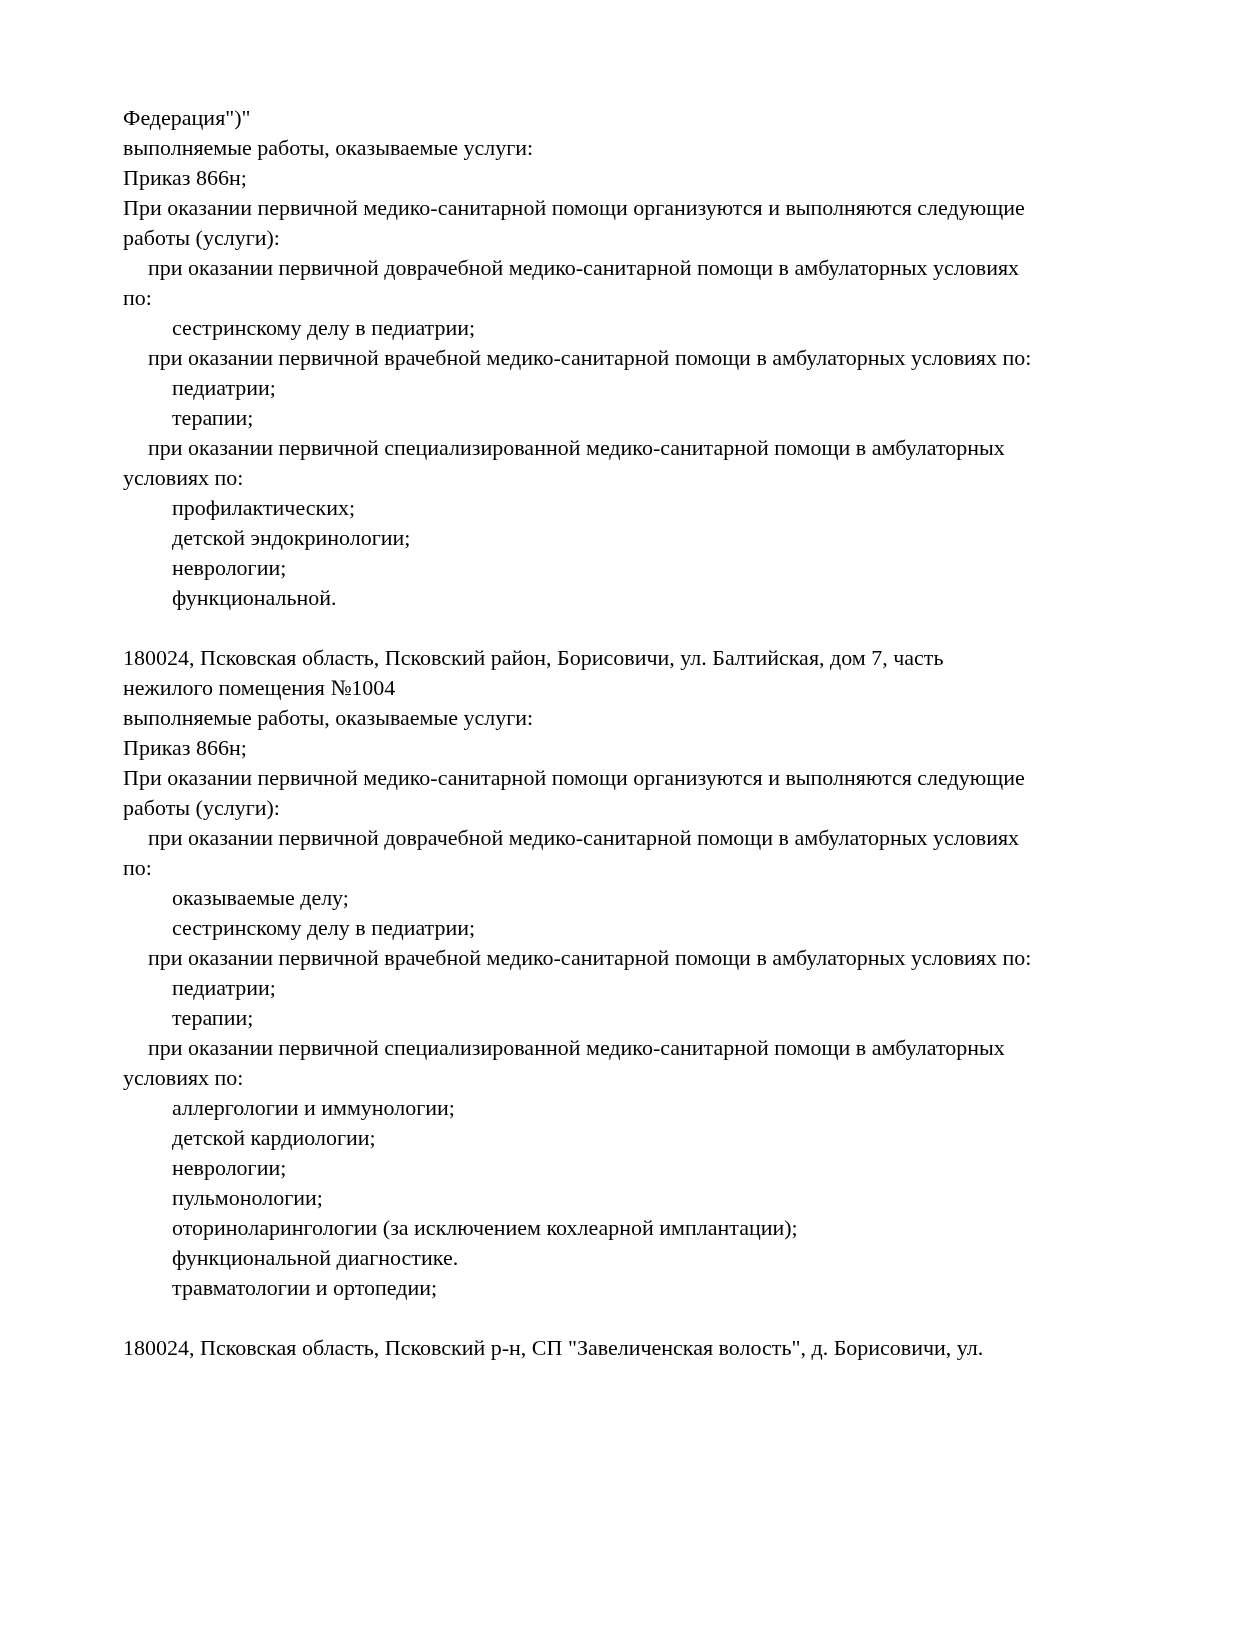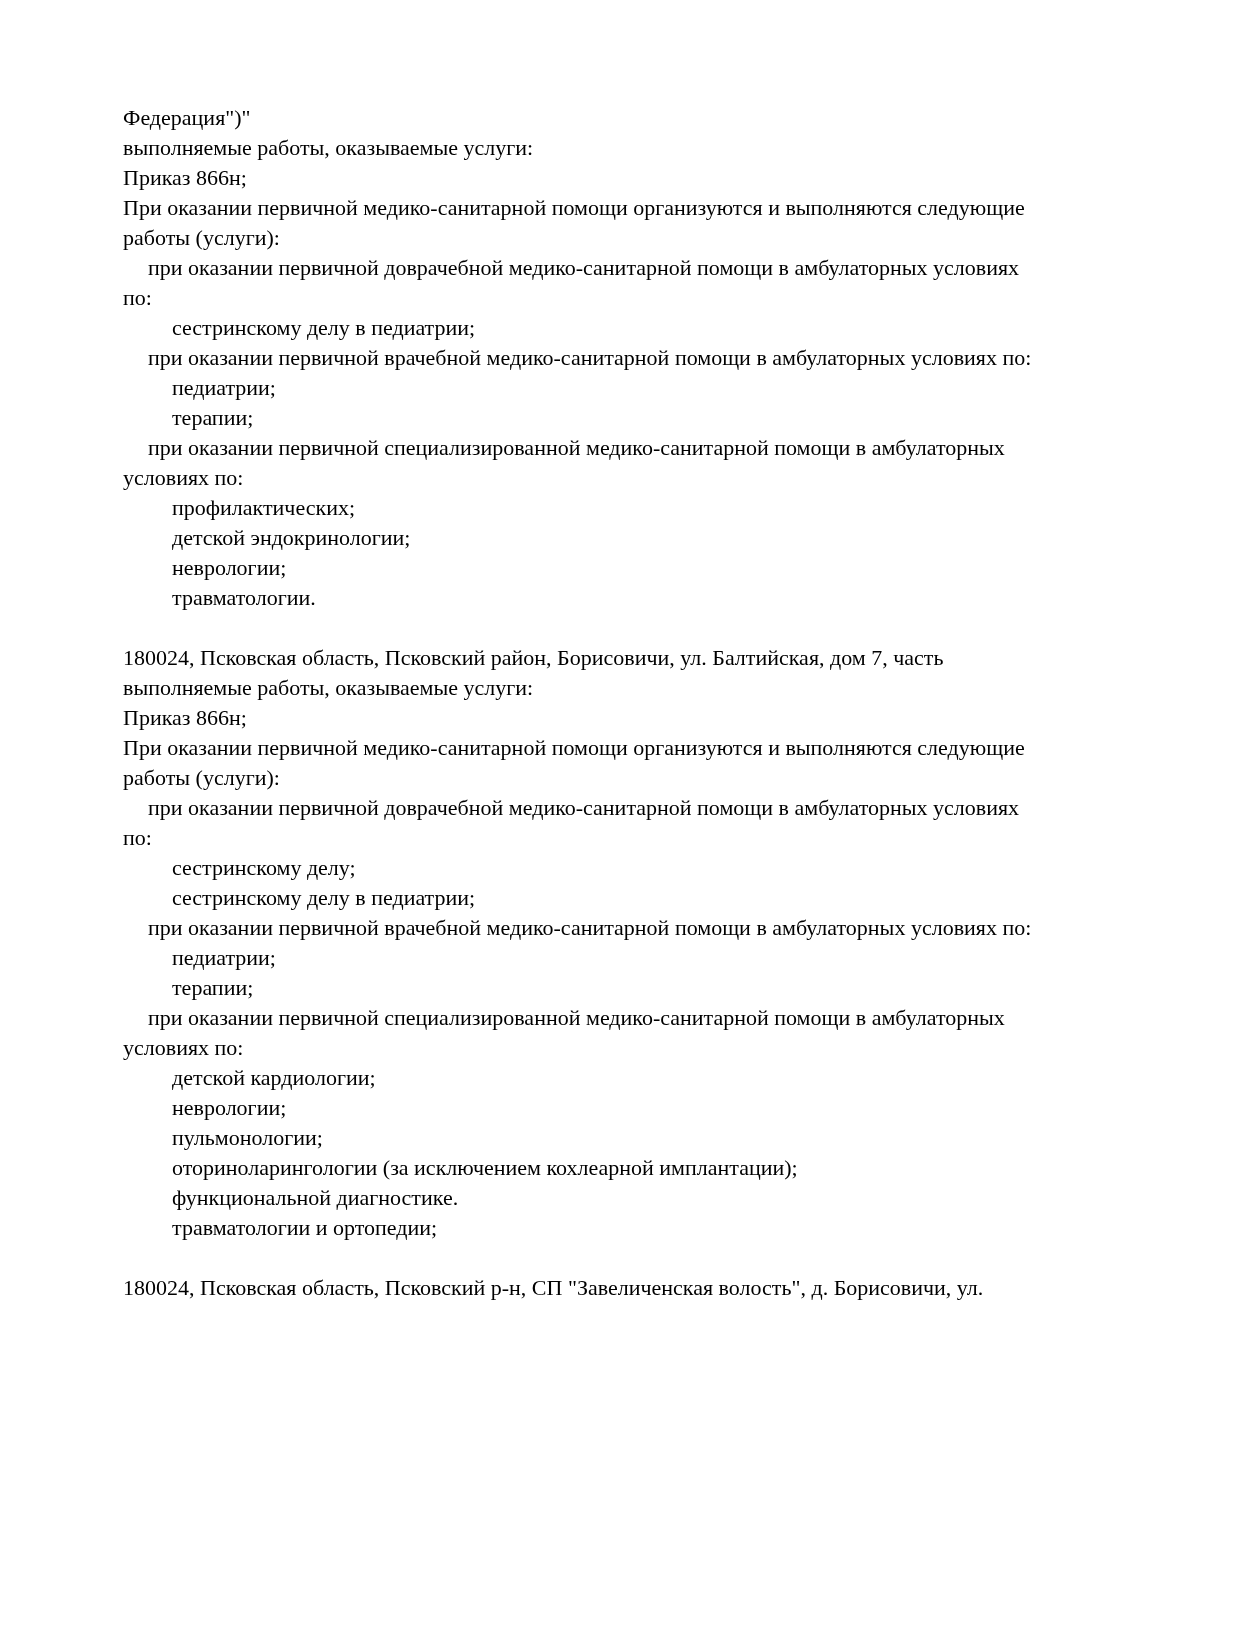--- a/index.html
+++ b/index.html
@@ -46,36 +46,38 @@
       <div class="line indent-0">по:</div>
       <div class="line indent-2">сестринскому делу в педиатрии;</div>
       <div class="line indent-1">при оказании первичной врачебной медико-санитарной помощи в амбулаторных условиях по:</div>
       <div class="line indent-2">педиатрии;</div>
       <div class="line indent-2">терапии;</div>
       <div class="line indent-1">при оказании первичной специализированной медико-санитарной помощи в амбулаторных</div>
       <div class="line indent-0">условиях по:</div>
       <div class="line indent-2">профилактических;</div>
       <div class="line indent-2">детской эндокринологии;</div>
       <div class="line indent-2">неврологии;</div>
-      <div class="line indent-2">травматологии.</div>
+      <div class="line indent-2">функциональной.</div>
       <div class="line indent-0">&nbsp;</div>
       <div class="line indent-0">180024, Псковская область, Псковский район, Борисовичи, ул. Балтийская, дом 7, часть</div>
+      <div class="line indent-0">нежилого помещения №1004</div>
       <div class="line indent-0">выполняемые работы, оказываемые услуги:</div>
       <div class="line indent-0">Приказ 866н;</div>
       <div class="line indent-0">При оказании первичной медико-санитарной помощи организуются и выполняются следующие</div>
       <div class="line indent-0">работы (услуги):</div>
       <div class="line indent-1">при оказании первичной доврачебной медико-санитарной помощи в амбулаторных условиях</div>
       <div class="line indent-0">по:</div>
-      <div class="line indent-2">сестринскому делу;</div>
+      <div class="line indent-2">оказываемые делу;</div>
       <div class="line indent-2">сестринскому делу в педиатрии;</div>
       <div class="line indent-1">при оказании первичной врачебной медико-санитарной помощи в амбулаторных условиях по:</div>
       <div class="line indent-2">педиатрии;</div>
       <div class="line indent-2">терапии;</div>
       <div class="line indent-1">при оказании первичной специализированной медико-санитарной помощи в амбулаторных</div>
       <div class="line indent-0">условиях по:</div>
+      <div class="line indent-2">аллергологии и иммунологии;</div>
       <div class="line indent-2">детской кардиологии;</div>
       <div class="line indent-2">неврологии;</div>
       <div class="line indent-2">пульмонологии;</div>
       <div class="line indent-2">оториноларингологии (за исключением кохлеарной имплантации);</div>
       <div class="line indent-2">функциональной диагностике.</div>
       <div class="line indent-2">травматологии и ортопедии;</div>
       <div class="line indent-0">&nbsp;</div>
       <div class="line indent-0">180024, Псковская область, Псковский р-н, СП "Завеличенская волость", д. Борисовичи, ул.</div>
     </div>
 </div>

